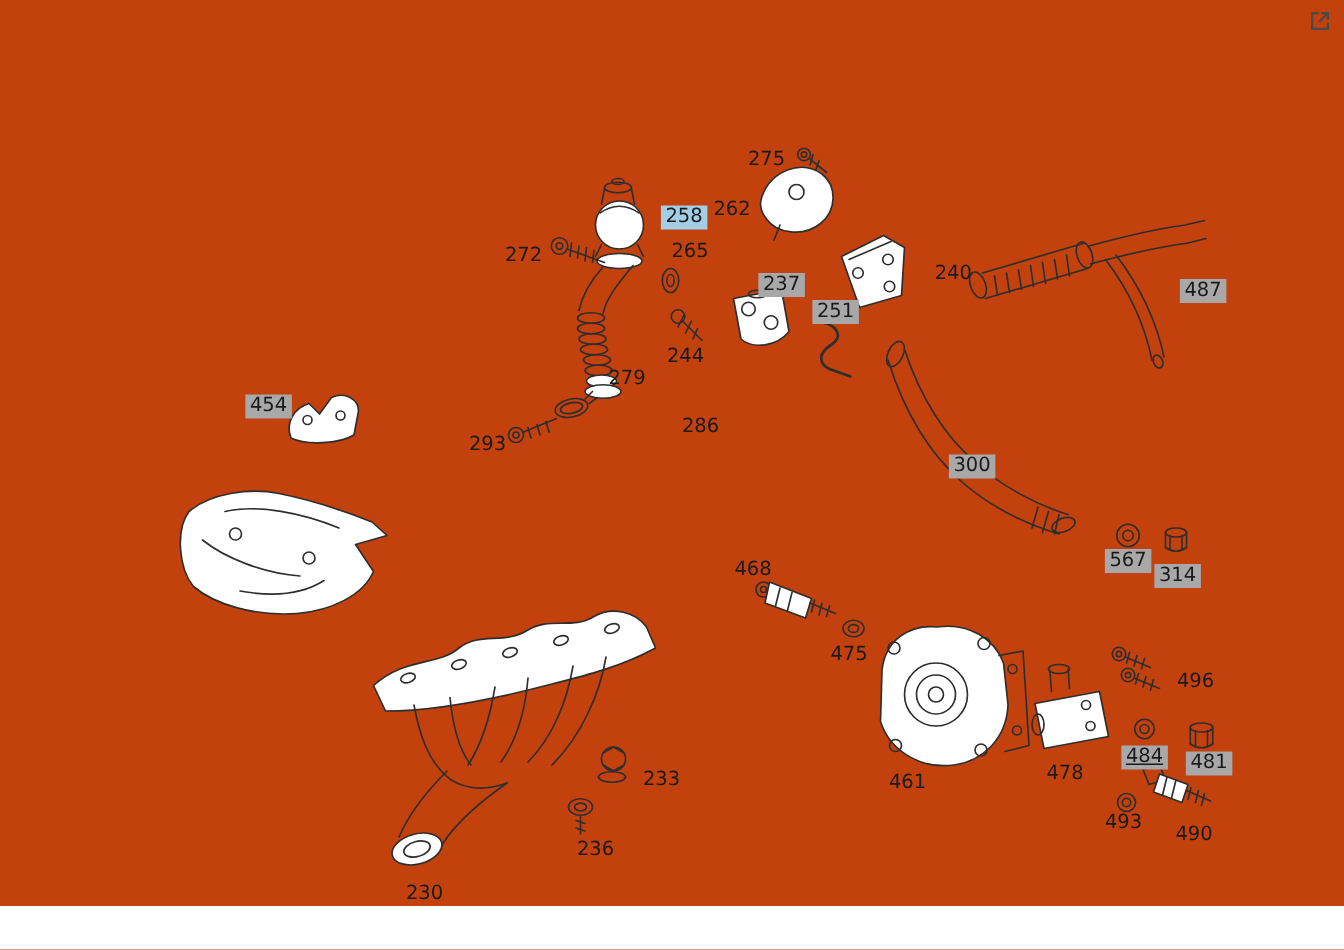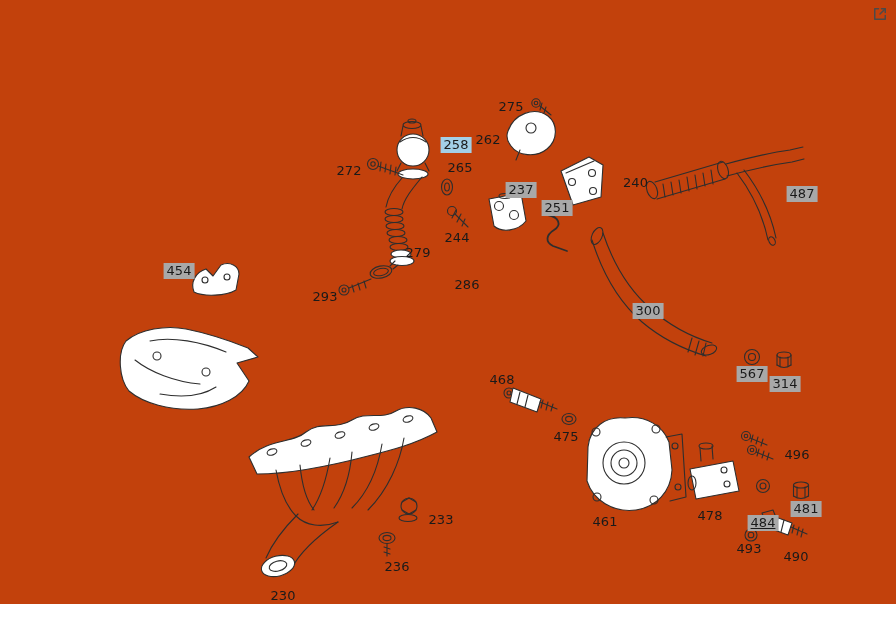--- a/index.html
+++ b/index.html
@@ -298,21 +298,21 @@
       <span class="part-label " style="left: 420px; top: 285px; margin-left: 47px;">286</span>
       <span class="part-label " style="left: 325px; top: 297px;">293</span>
       <span class="part-label gray" style="left: 648px; top: 311px;">300</span>
       <span class="part-label gray" style="left: 752px; top: 374px;">567</span>
       <span class="part-label gray" style="left: 785px; top: 384px;">314</span>
       <span class="part-label " style="left: 502px; top: 380px;">468</span>
       <span class="part-label " style="left: 566px; top: 437px;">475</span>
       <span class="part-label " style="left: 797px; top: 455px;">496</span>
       <span class="part-label " style="left: 605px; top: 522px;">461</span>
       <span class="part-label " style="left: 710px; top: 516px;">478</span>
-      <span class="part-label gray" style="left: 763px; top: 523px; text-decoration: underline;">484</span>
+      <span class="part-label gray" style="left: 763px; top: 505px; text-decoration: underline;">484</span>
       <span class="part-label gray" style="left: 806px; top: 509px;">481</span>
       <span class="part-label " style="left: 441px; top: 520px;">233</span>
       <span class="part-label " style="left: 749px; top: 549px;">493</span>
       <span class="part-label " style="left: 796px; top: 557px;">490</span>
       <span class="part-label " style="left: 397px; top: 567px;">236</span>
       <span class="part-label " style="left: 283px; top: 596px; text-align: center;">230</span>
     </div>
 
   <div id="footer-line"></div>
 

